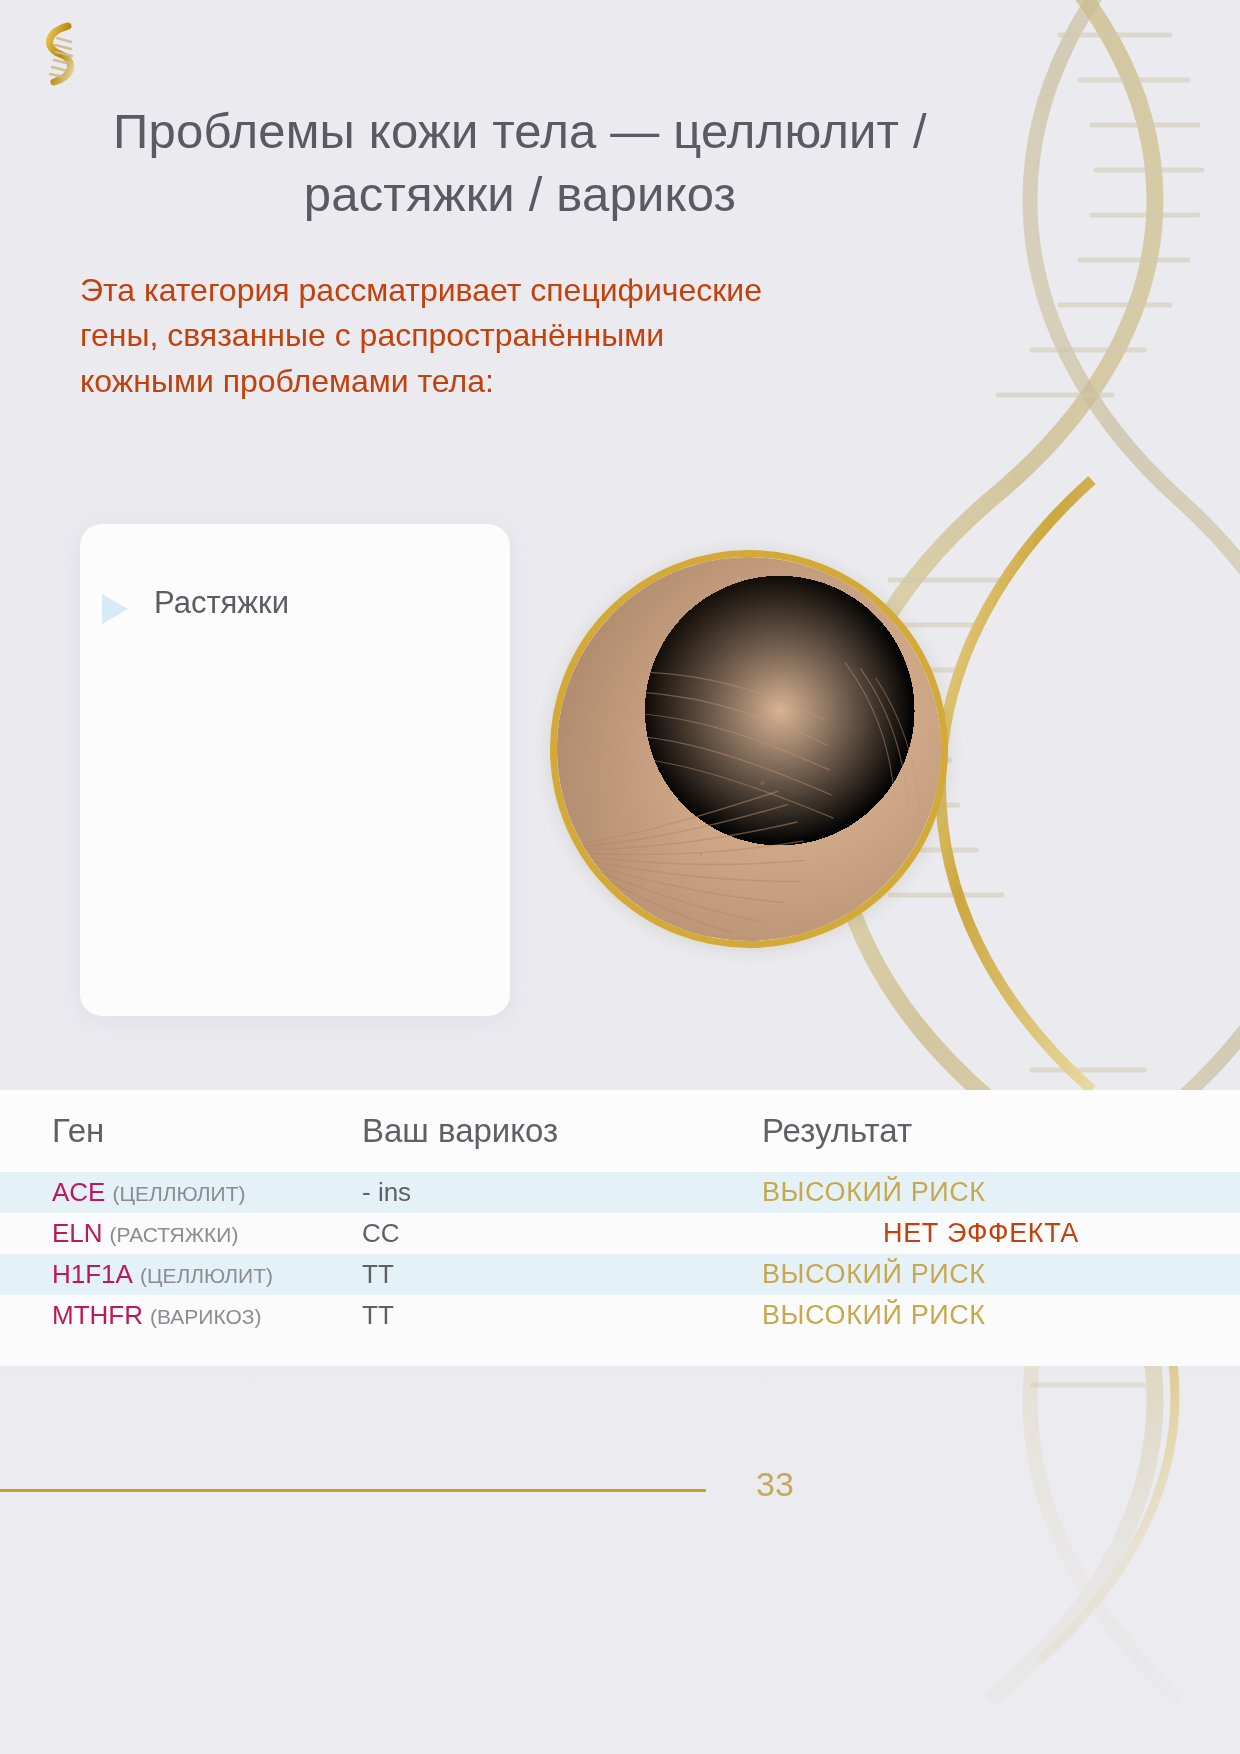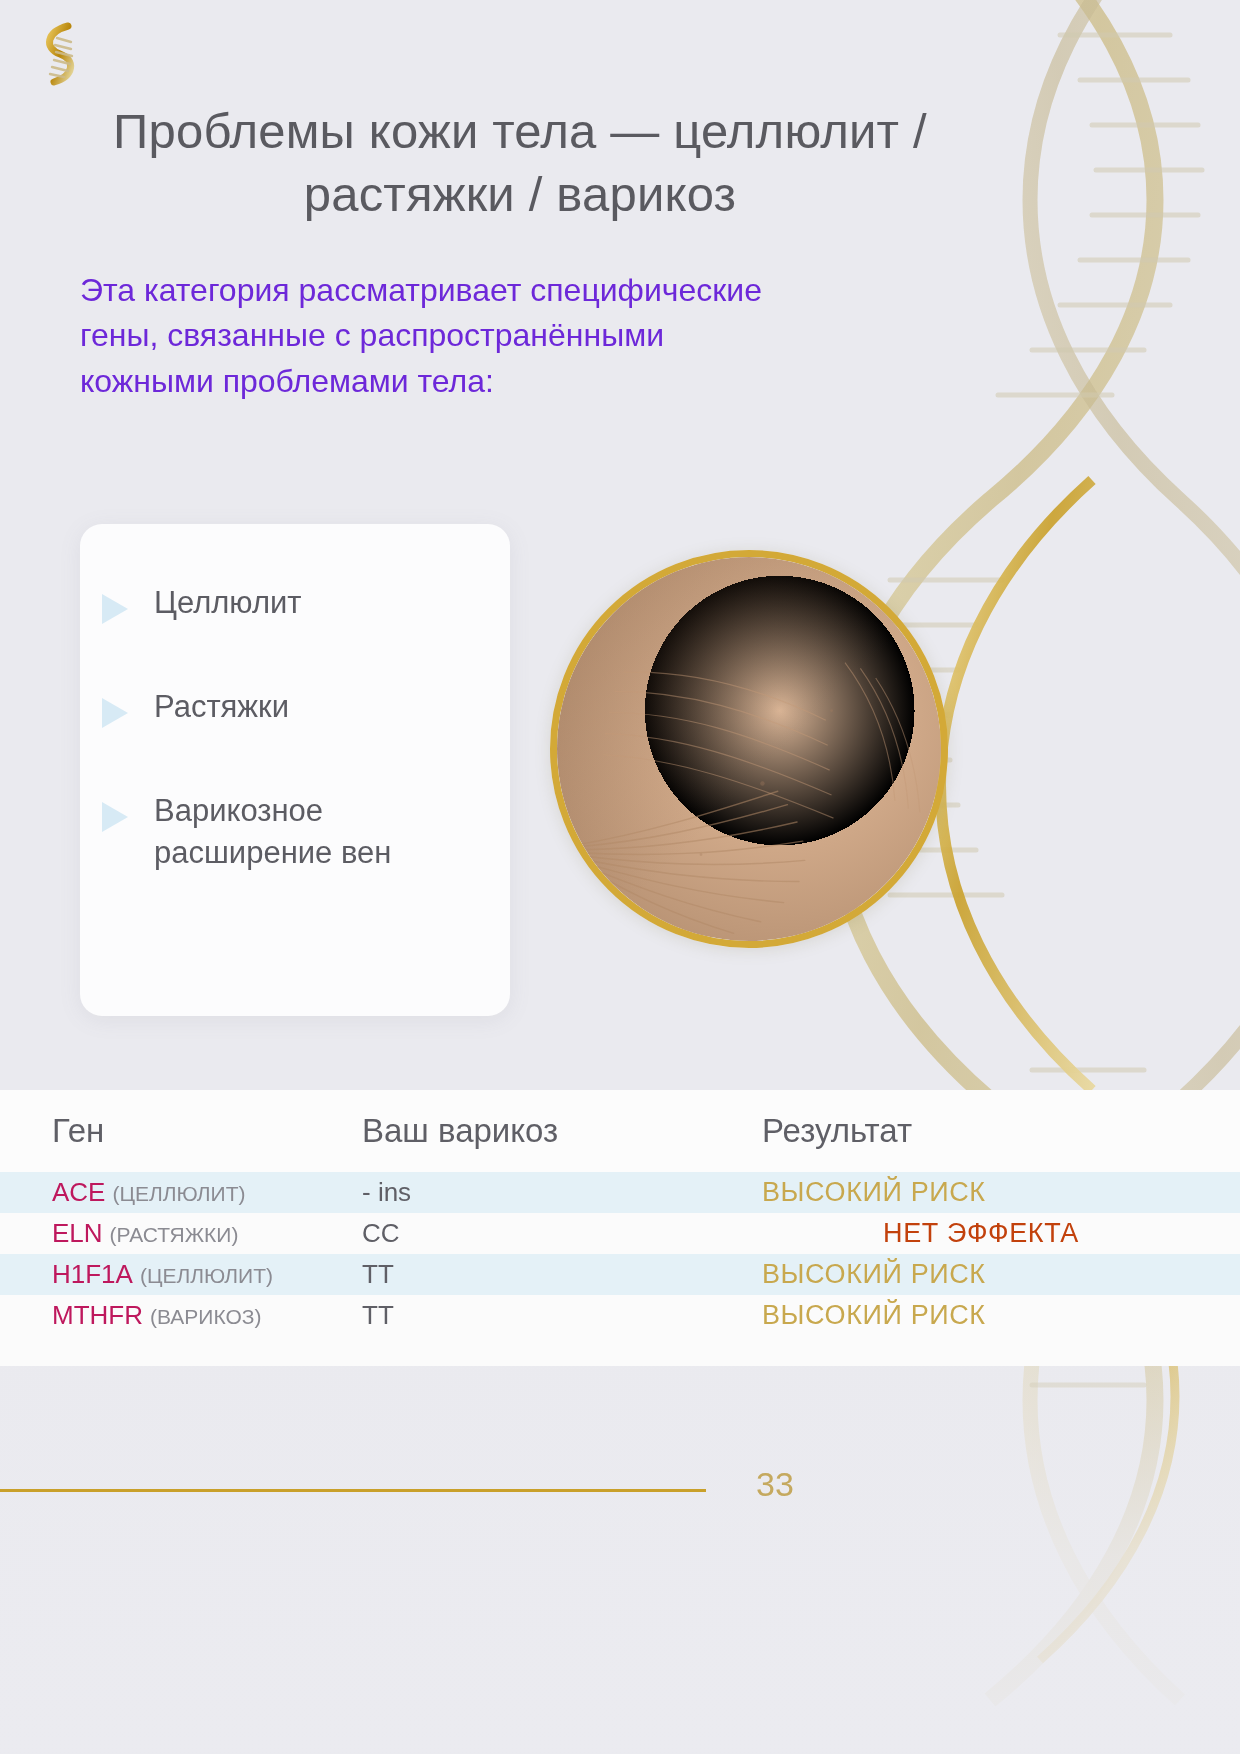--- a/index.html
+++ b/index.html
@@ -47,21 +47,21 @@
     position:absolute; left:80px; top:100px; width:880px;
     font-size:49px; line-height:1.28;
     font-weight:300; letter-spacing:.2px;
     color:#5a5a60;
     text-align:center;
   }
   .intro {
     position:absolute; left:80px; top:268px; width:720px;
     font-size:32px; line-height:1.42;
     font-weight:300;
-    color:#6d28d9;
+    color:#c2410c;
   }
 
   
   .card {
     position:absolute; left:80px; top:524px;
     width:430px; height:492px;
     background:#fcfcfd;
     border-radius:22px;
     box-shadow:0 4px 22px rgba(120,120,140,.10);
     padding:58px 34px 0 0;
@@ -246,29 +246,21 @@
   </div>
 
   <h1 class="title">Проблемы кожи тела — целлюлит / растяжки / варикоз</h1>
 
   <p class="intro">Эта категория рассматривает специфические гены, связанные с распространёнными кожными проблемами тела:</p>
 
   <div class="card">
     <ul class="bullet-list">
       <li class="bullet">
         <span class="bullet-marker"></span>
-        <span class="bullet-label">Целлюлит</span>
-      </li>
-      <li class="bullet">
-        <span class="bullet-marker"></span>
         <span class="bullet-label">Растяжки</span>
-      </li>
-      <li class="bullet">
-        <span class="bullet-marker"></span>
-        <span class="bullet-label">Варикозное расширение вен</span>
       </li>
     </ul>
   </div>
 
   <div class="photo">
     <div class="photo-inner">
       <svg viewBox="0 0 400 400" preserveAspectRatio="xMidYMid slice">
         <defs>
           <radialGradient id="skin" cx="58%" cy="40%" r="78%">
             <stop offset="0%" stop-color="#dcb798"></stop>

